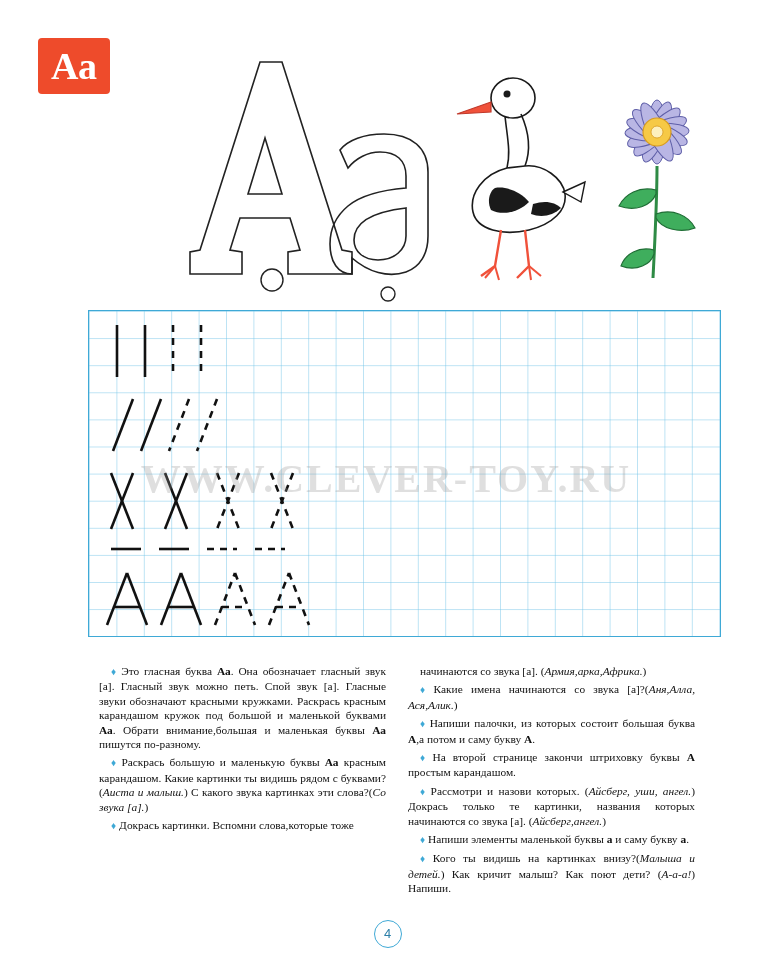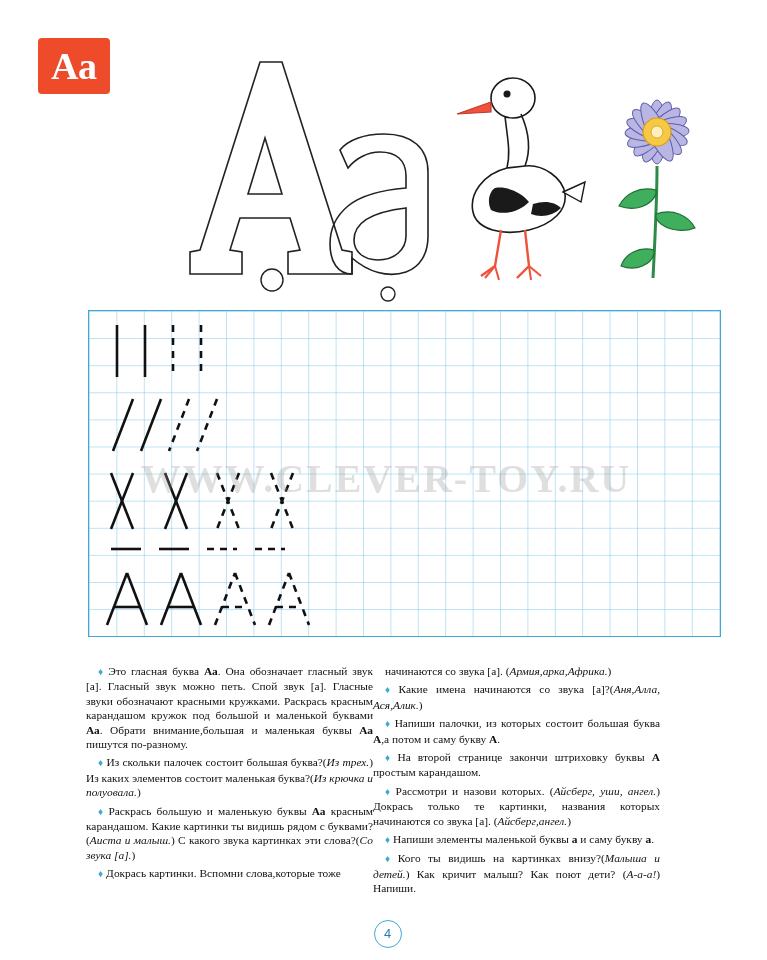--- a/index.html
+++ b/index.html
@@ -83,25 +83,26 @@
     font-size: 40px;
     font-weight: bold;
     letter-spacing: 2px;
     color: rgba(150,150,150,0.30);
     pointer-events: none;
     white-space: nowrap;
   }
   
   .columns {
     position: absolute;
-    left: 86px;
+    left: 99px;
     top: 664px;
     width: 596px;
     height: 255px;
     display: flex;
+    gap: 22px;
   }
   .col {
     width: 287px;
     font-size: 11.4px;
     line-height: 14.4px;
     text-align: justify;
     color: #111;
   }
   .para {
     margin: 0 0 4px 0;
@@ -274,21 +275,20 @@
         </g>
       </g>
     </svg>
   </div>
 
   <div class="watermark">WWW.CLEVER-TOY.RU</div>
 
   <div class="columns">
     <div class="col" id="left-col">
         <div class="para"><span class="bullet">♦</span><span>Это гласная буква </span><span class="b">Аа</span><span>. Она обозначает гласный звук [а]. Гласный звук можно петь. Спой звук [а]. Гласные звуки обозначают красными кружками. Раскрась красным карандашом кружок под большой и маленькой буквами </span><span class="b">Аа</span><span>. Обрати внимание,большая и маленькая буквы </span><span class="b">Аа</span><span> пишутся по-разному.</span></div>
-        <div class="para"><span class="bullet">♦</span><span>Из скольки палочек состоит большая буква?(</span><span class="i">Из трех.</span><span>) Из каких элементов состоит маленькая буква?(</span><span class="i">Из крючка и полуовала.</span><span>)</span></div>
         <div class="para"><span class="bullet">♦</span><span>Раскрась большую и маленькую буквы </span><span class="b">Аа</span><span> красным карандашом. Какие картинки ты видишь рядом с буквами?(</span><span class="i">Аиста и малыш.</span><span>) С какого звука картинках эти слова?(</span><span class="i">Со звука [а].</span><span>)</span></div>
         <div class="para"><span class="bullet">♦</span><span>Докрась картинки. Вспомни слова,которые тоже</span></div>
       </div>
     <div class="col" id="right-col">
         <div class="para"><span>начинаются со звука [а]. (</span><span class="i">Армия,арка,Африка.</span><span>)</span></div>
         <div class="para"><span class="bullet">♦</span><span>Какие имена начинаются со звука [а]?(</span><span class="i">Аня,Алла, Ася,Алик.</span><span>)</span></div>
         <div class="para"><span class="bullet">♦</span><span>Напиши палочки, из которых состоит большая буква </span><span class="b">А</span><span>,а потом и саму букву </span><span class="b">А</span><span>.</span></div>
         <div class="para"><span class="bullet">♦</span><span>На второй странице закончи штриховку буквы </span><span class="b">А</span><span> простым карандашом.</span></div>
         <div class="para"><span class="bullet">♦</span><span>Рассмотри и назови которых. (</span><span class="i">Айсберг, уши, ангел.</span><span>) Докрась только те картинки, названия которых начинаются со звука [а]. (</span><span class="i">Айсберг,ангел.</span><span>)</span></div>
         <div class="para"><span class="bullet">♦</span><span>Напиши элементы маленькой буквы </span><span class="b">а</span><span> и саму букву </span><span class="b">а</span><span>.</span></div>

